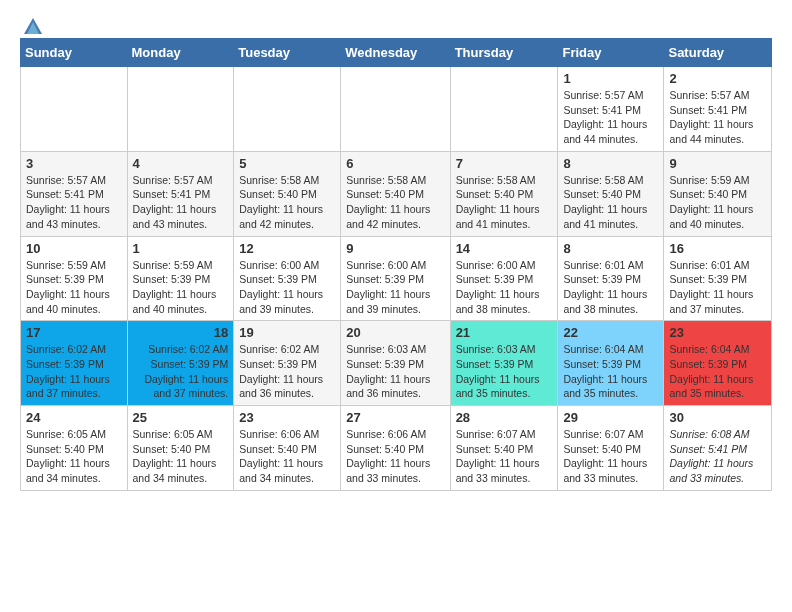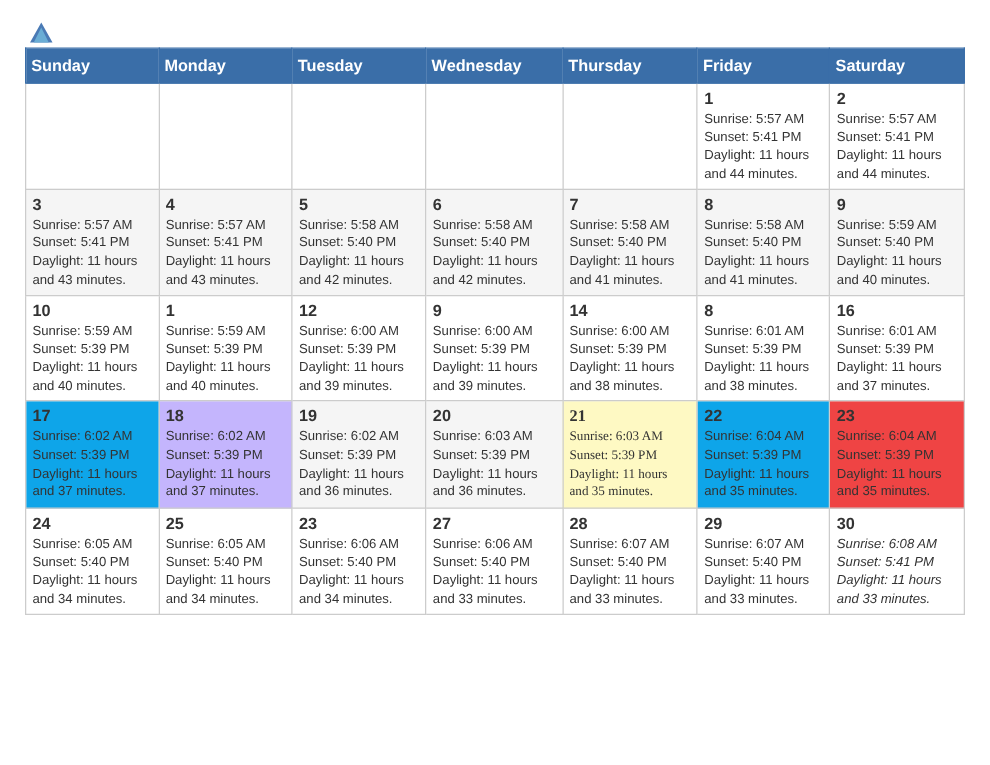--- a/index.html
+++ b/index.html
@@ -258,49 +258,49 @@
           </td>
         </tr>
         <tr>
           <td style="background: #0ea5e9;">
             <span class="day-number">17</span>
             <div class="day-info" style="white-space: pre-line;">Sunrise: 6:02 AM
 Sunset: 5:39 PM
 Daylight: 11 hours
 and 37 minutes.</div>
           </td>
-          <td style="background: #c4b5fd;">
+          <td style="background: #0ea5e9; text-align: right;">
             <span class="day-number">18</span>
             <div class="day-info" style="white-space: pre-line;">Sunrise: 6:02 AM
 Sunset: 5:39 PM
 Daylight: 11 hours
 and 37 minutes.</div>
           </td>
           <td style="background: rgb(245, 245, 245);">
             <span class="day-number">19</span>
             <div class="day-info" style="white-space: pre-line;">Sunrise: 6:02 AM
 Sunset: 5:39 PM
 Daylight: 11 hours
 and 36 minutes.</div>
           </td>
           <td style="background: rgb(245, 245, 245);">
             <span class="day-number">20</span>
             <div class="day-info" style="white-space: pre-line;">Sunrise: 6:03 AM
 Sunset: 5:39 PM
 Daylight: 11 hours
 and 36 minutes.</div>
           </td>
-          <td style="background: #fef9c3; font-family: Liberation Serif, serif;">
+          <td style="background: #5eead4;">
             <span class="day-number">21</span>
             <div class="day-info" style="white-space: pre-line;">Sunrise: 6:03 AM
 Sunset: 5:39 PM
 Daylight: 11 hours
 and 35 minutes.</div>
           </td>
-          <td style="background: #0ea5e9;">
+          <td style="background: #7dd3fc;">
             <span class="day-number">22</span>
             <div class="day-info" style="white-space: pre-line;">Sunrise: 6:04 AM
 Sunset: 5:39 PM
 Daylight: 11 hours
 and 35 minutes.</div>
           </td>
           <td style="background: #ef4444;">
             <span class="day-number">23</span>
             <div class="day-info" style="white-space: pre-line;">Sunrise: 6:04 AM
 Sunset: 5:39 PM

